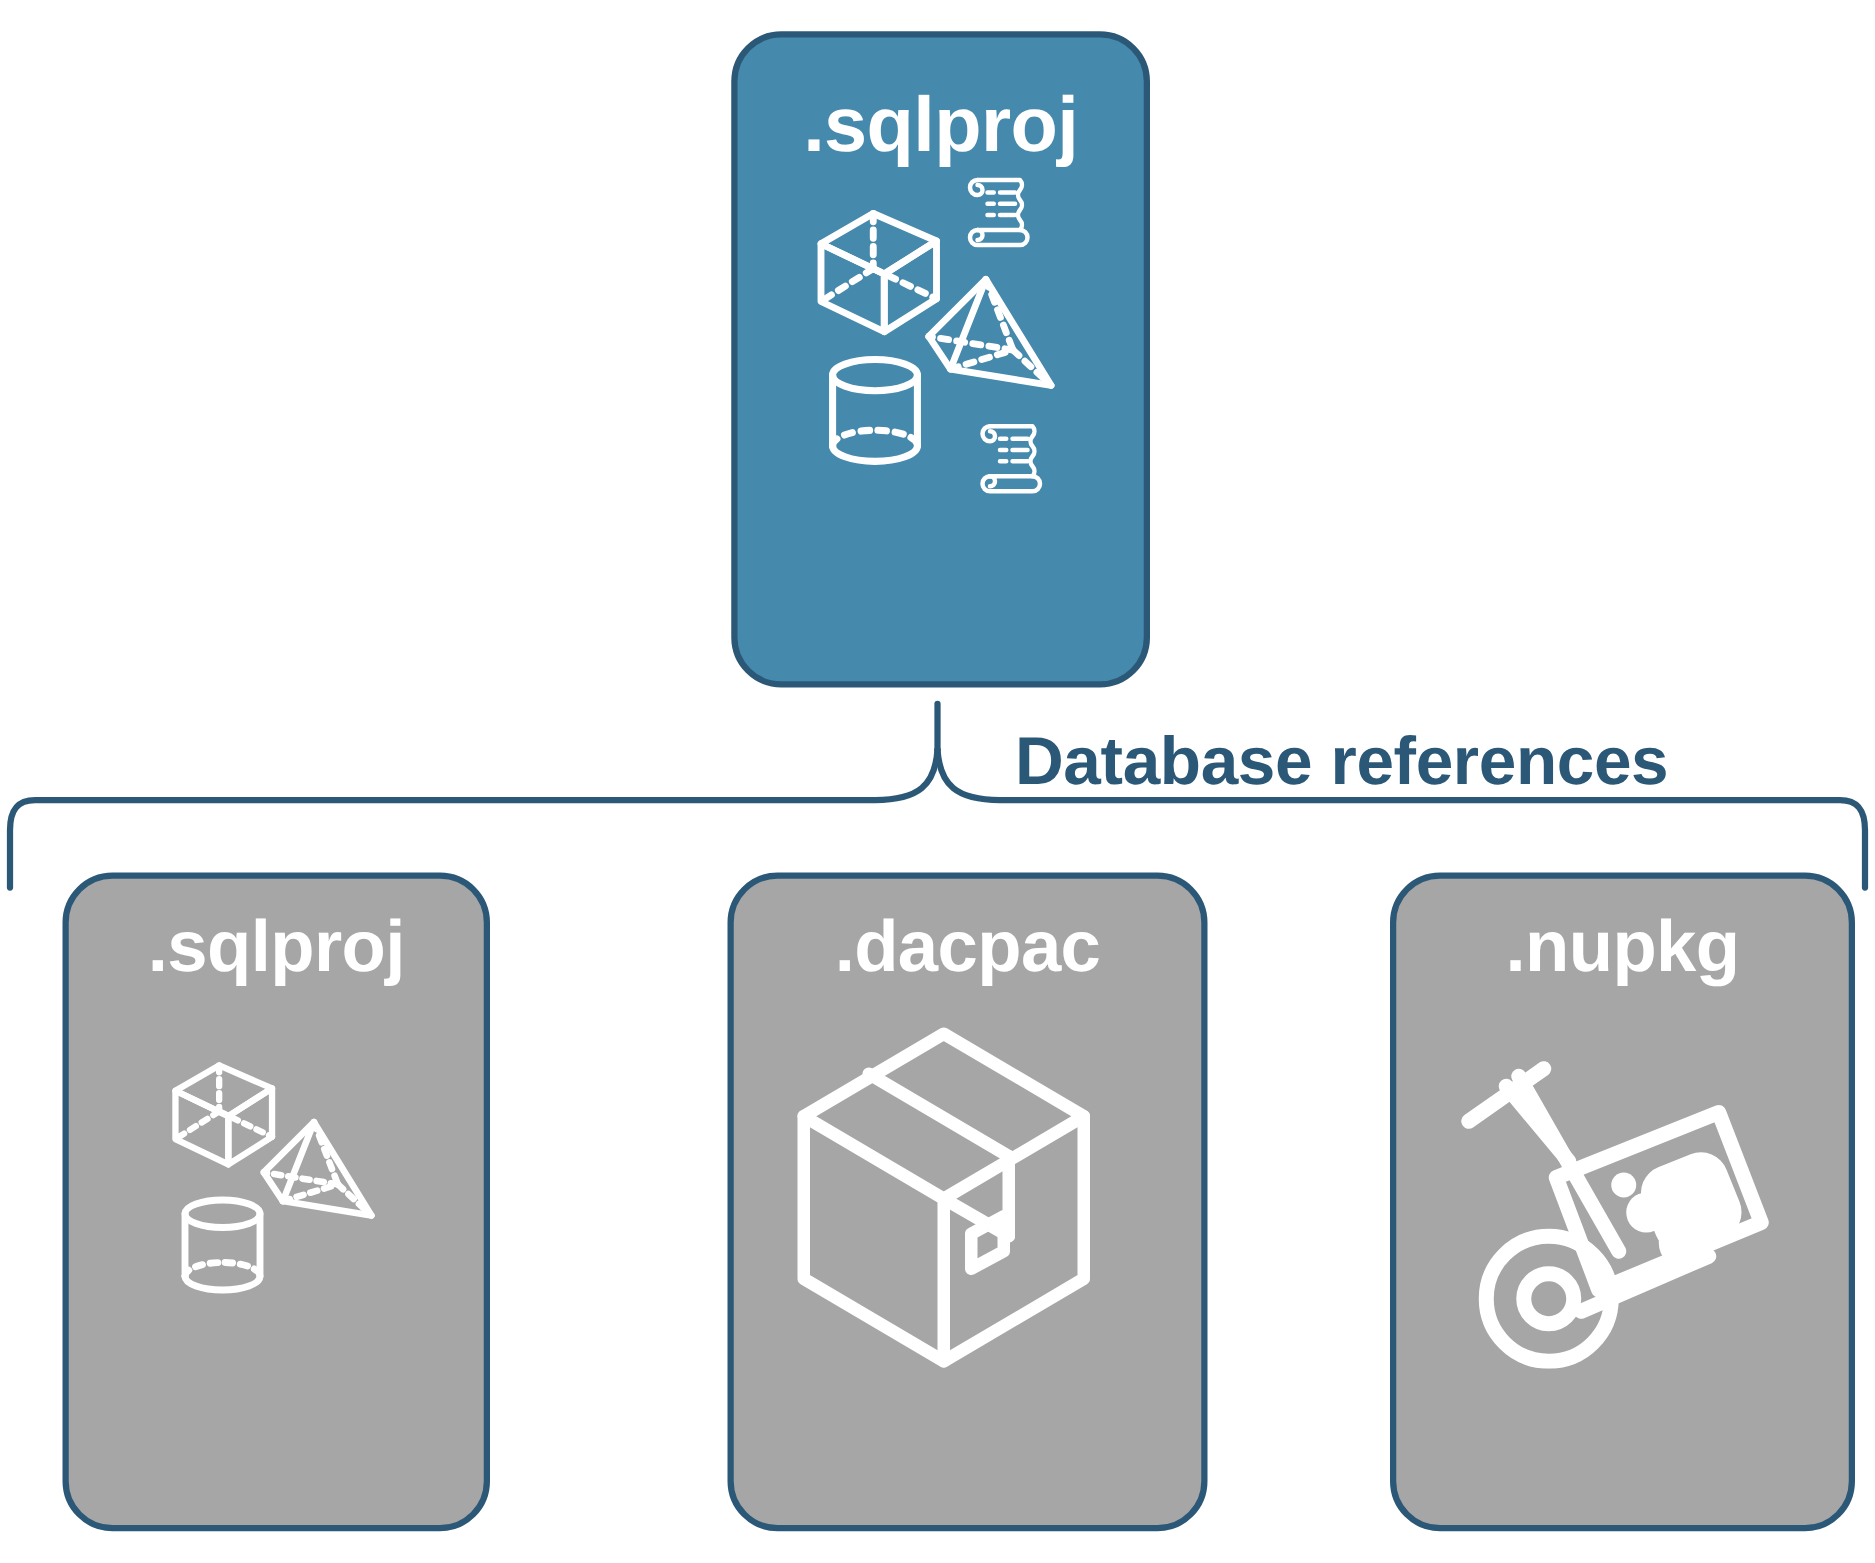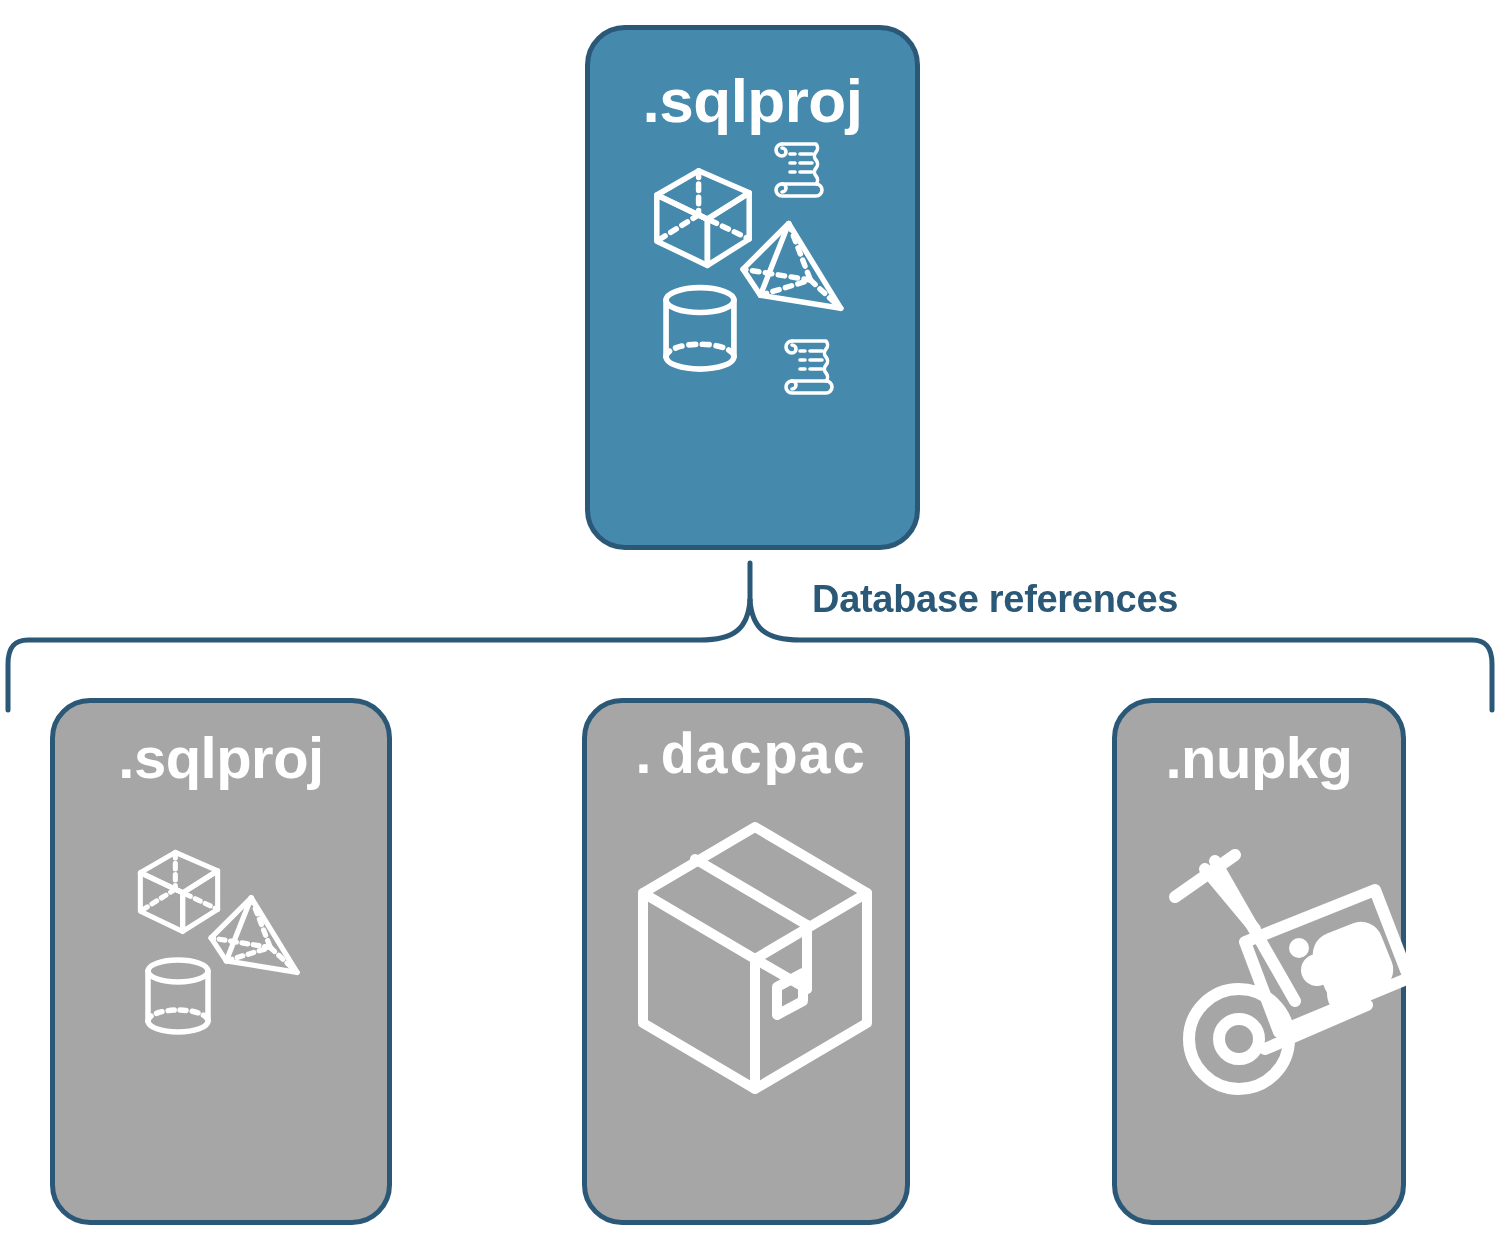--- a/index.html
+++ b/index.html
@@ -56,28 +56,28 @@
   .child-node {
     background: #A6A6A6;
     top: 698px;
     height: 527px;
   }
   .child-node .node-label {
     font-size: 58px;
     margin-top: 26px;
   }
   #child-node-0 { left: 50px;   width: 342px; }
-  #child-node-1 { left: 582px;  width: 328px; font-family: Liberation Mono, monospace; }
-  #child-node-2 { left: 1112px; width: 294px; }
+  #child-node-1 { left: 582px;  width: 384px; }
+  #child-node-2 { left: 1112px; width: 372px; }
 
   .brace-label {
     position: absolute;
     left: 812px;
     top: 578px;
-    font-size: 38px;
+    font-size: 54px;
     font-weight: bold;
     color: #2C5878;
     letter-spacing: -0.3px;
     white-space: nowrap;
   }
   svg.overlay {
     position: absolute;
     left: 0;
     top: 0;
     width: 1500px;

